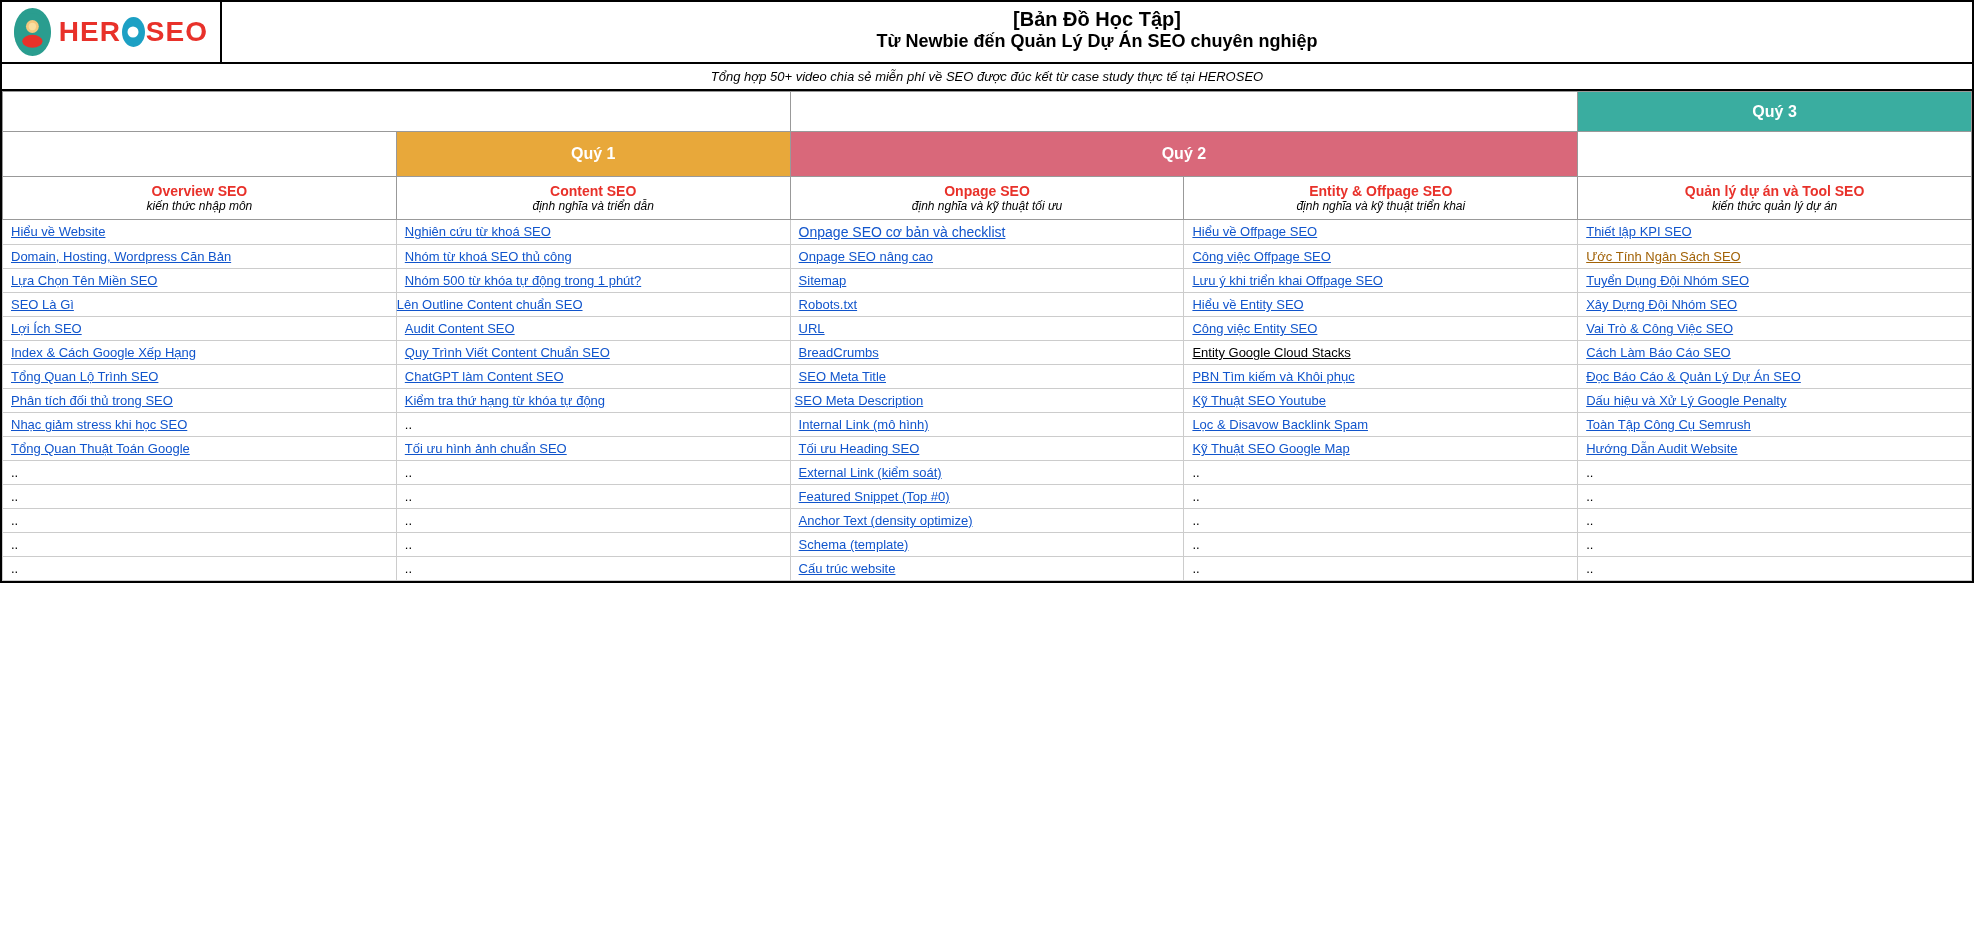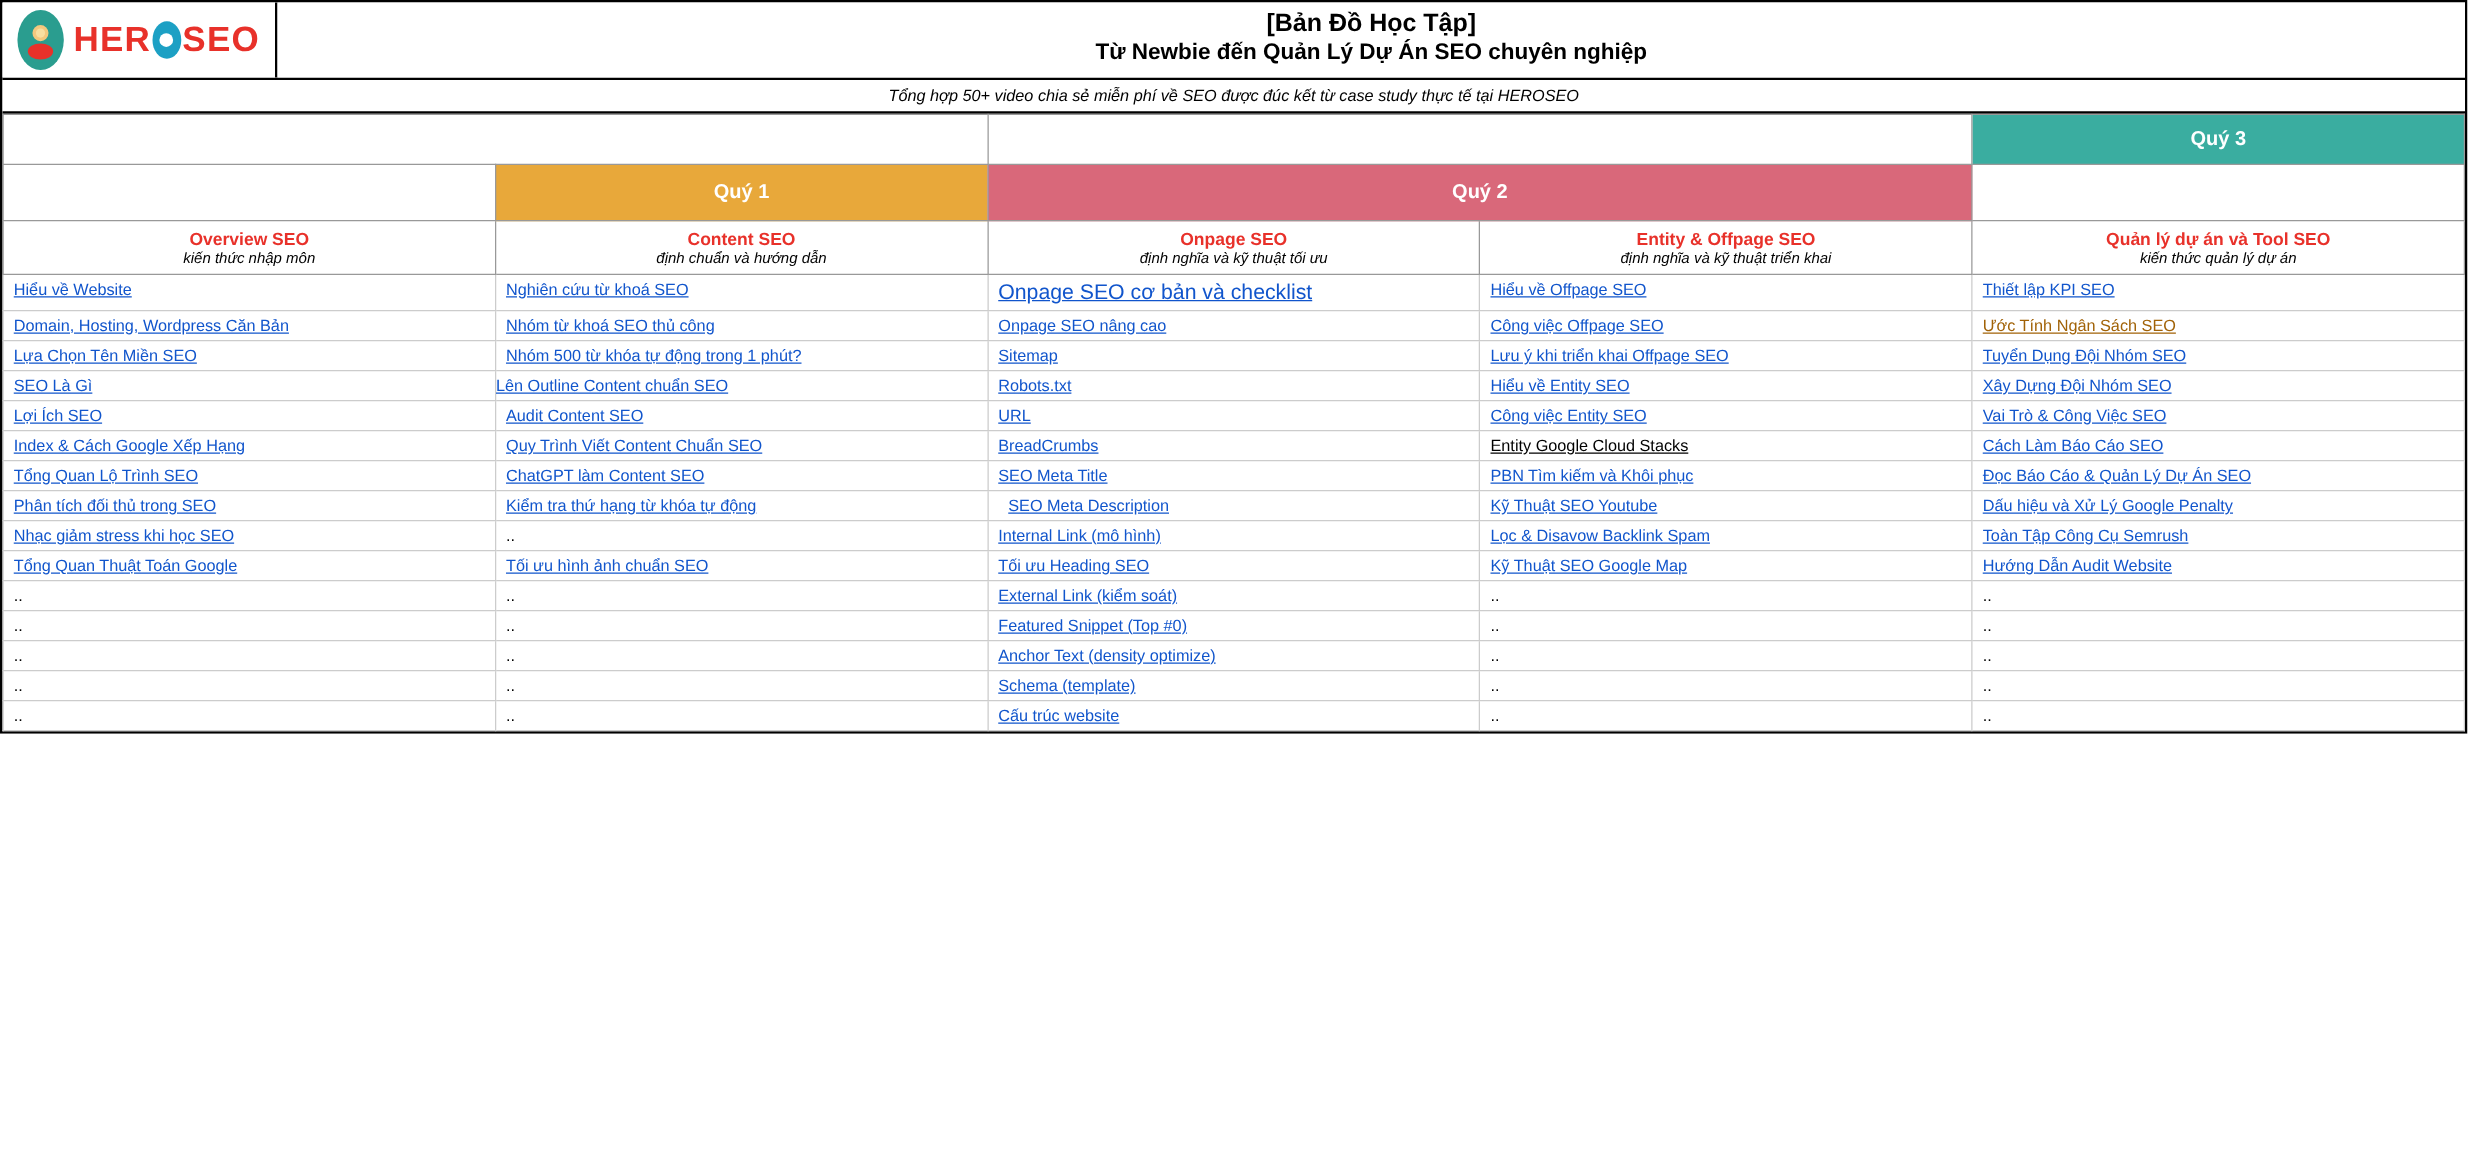--- a/index.html
+++ b/index.html
@@ -61,42 +61,42 @@
       <td style="border:1px solid #999; height:45px; background:#fff;"></td>
     </tr>
 
     <tr>
       <td style="border:1px solid #999; text-align:center; padding:6px 4px; width:20%;">
         <div style="font-weight:bold;font-size:14px;color:#e8312a;">Overview SEO</div>
         <div style="font-style:italic;font-size:12px;color:#000;">kiến thức nhập môn</div>
       </td>
       <td style="border:1px solid #999; text-align:center; padding:6px 4px; width:20%;">
         <div style="font-weight:bold;font-size:14px;color:#e8312a;">Content SEO</div>
-        <div style="font-style:italic;font-size:12px;color:#000;">định chuẩn và hướng dẫn</div>
+        <div style="font-style:italic;font-size:12px;color:#000;">định nghĩa và triển dẫn</div>
       </td>
       <td style="border:1px solid #999; text-align:center; padding:6px 4px; width:20%;">
         <div style="font-weight:bold;font-size:14px;color:#e8312a;">Onpage SEO</div>
         <div style="font-style:italic;font-size:12px;color:#000;">định nghĩa và kỹ thuật tối ưu</div>
       </td>
       <td style="border:1px solid #999; text-align:center; padding:6px 4px; width:20%;">
         <div style="font-weight:bold;font-size:14px;color:#e8312a;">Entity &amp; Offpage SEO</div>
         <div style="font-style:italic;font-size:12px;color:#000;">định nghĩa và kỹ thuật triển khai</div>
       </td>
       <td style="border:1px solid #999; text-align:center; padding:6px 4px; width:20%;">
         <div style="font-weight:bold;font-size:14px;color:#e8312a;">Quản lý dự án và Tool SEO</div>
         <div style="font-style:italic;font-size:12px;color:#000;">kiến thức quản lý dự án</div>
       </td>
     </tr>
 
     </tbody>
       <tbody id="data-tbody">
         <tr>
           <td style="border: 1px solid rgb(204, 204, 204); padding: 4px 8px; vertical-align: top;"><a href="#" style="color: rgb(17, 85, 204); text-decoration: underline; font-size: 13px;">Hiểu về Website</a></td>
           <td style="border: 1px solid rgb(204, 204, 204); padding: 4px 8px; vertical-align: top;"><a href="#" style="color: rgb(17, 85, 204); text-decoration: underline; font-size: 13px;">Nghiên cứu từ khoá SEO</a></td>
-          <td style="border: 1px solid rgb(204, 204, 204); padding: 4px 8px; vertical-align: top;"><a href="#" style="color: rgb(17, 85, 204); text-decoration: underline; font-size: 17px;">Onpage SEO cơ bản và checklist</a></td>
+          <td style="border: 1px solid rgb(204, 204, 204); padding: 4px 8px; vertical-align: top;"><a href="#" style="color: rgb(17, 85, 204); text-decoration: underline; font-size: 14px;">Onpage SEO cơ bản và checklist</a></td>
           <td style="border: 1px solid rgb(204, 204, 204); padding: 4px 8px; vertical-align: top;"><a href="#" style="color: rgb(17, 85, 204); text-decoration: underline; font-size: 13px;">Hiểu về Offpage SEO</a></td>
           <td style="border: 1px solid rgb(204, 204, 204); padding: 4px 8px; vertical-align: top;"><a href="#" style="color: rgb(17, 85, 204); text-decoration: underline; font-size: 13px;">Thiết lập KPI SEO</a></td>
         </tr>
         <tr>
           <td style="border: 1px solid rgb(204, 204, 204); padding: 4px 8px; vertical-align: top;"><a href="#" style="color: rgb(17, 85, 204); text-decoration: underline; font-size: 13px;">Domain, Hosting, Wordpress Căn Bản</a></td>
           <td style="border: 1px solid rgb(204, 204, 204); padding: 4px 8px; vertical-align: top;"><a href="#" style="color: rgb(17, 85, 204); text-decoration: underline; font-size: 13px;">Nhóm từ khoá SEO thủ công</a></td>
           <td style="border: 1px solid rgb(204, 204, 204); padding: 4px 8px; vertical-align: top;"><a href="#" style="color: rgb(17, 85, 204); text-decoration: underline; font-size: 13px;">Onpage SEO nâng cao</a></td>
           <td style="border: 1px solid rgb(204, 204, 204); padding: 4px 8px; vertical-align: top;"><a href="#" style="color: rgb(17, 85, 204); text-decoration: underline; font-size: 13px;">Công việc Offpage SEO</a></td>
           <td style="border: 1px solid rgb(204, 204, 204); padding: 4px 8px; vertical-align: top;"><a href="#" style="color: #a16207; font-size: 13px;">Ước Tính Ngân Sách SEO</a></td>
         </tr>
@@ -131,21 +131,21 @@
         <tr>
           <td style="border: 1px solid rgb(204, 204, 204); padding: 4px 8px; vertical-align: top;"><a href="#" style="color: rgb(17, 85, 204); text-decoration: underline; font-size: 13px;">Tổng Quan Lộ Trình SEO</a></td>
           <td style="border: 1px solid rgb(204, 204, 204); padding: 4px 8px; vertical-align: top;"><a href="#" style="color: rgb(17, 85, 204); text-decoration: underline; font-size: 13px;">ChatGPT làm Content SEO</a></td>
           <td style="border: 1px solid rgb(204, 204, 204); padding: 4px 8px; vertical-align: top;"><a href="#" style="color: rgb(17, 85, 204); text-decoration: underline; font-size: 13px;">SEO Meta Title</a></td>
           <td style="border: 1px solid rgb(204, 204, 204); padding: 4px 8px; vertical-align: top;"><a href="#" style="color: rgb(17, 85, 204); text-decoration: underline; font-size: 13px;">PBN Tìm kiếm và Khôi phục</a></td>
           <td style="border: 1px solid rgb(204, 204, 204); padding: 4px 8px; vertical-align: top;"><a href="#" style="color: rgb(17, 85, 204); text-decoration: underline; font-size: 13px;">Đọc Báo Cáo &amp; Quản Lý Dự Án SEO</a></td>
         </tr>
         <tr>
           <td style="border: 1px solid rgb(204, 204, 204); padding: 4px 8px; vertical-align: top;"><a href="#" style="color: rgb(17, 85, 204); text-decoration: underline; font-size: 13px;">Phân tích đối thủ trong SEO</a></td>
           <td style="border: 1px solid rgb(204, 204, 204); padding: 4px 8px; vertical-align: top;"><a href="#" style="color: rgb(17, 85, 204); text-decoration: underline; font-size: 13px;">Kiểm tra thứ hạng từ khóa tự động</a></td>
-          <td style="border: 1px solid rgb(204, 204, 204); padding: 4px 16px; vertical-align: top; margin-left: 32px;"><a href="#" style="color: rgb(17, 85, 204); text-decoration: underline; font-size: 13px;">SEO Meta Description</a></td>
+          <td style="border: 1px solid rgb(204, 204, 204); padding: 4px 4px; vertical-align: top; margin-left: 32px;"><a href="#" style="color: rgb(17, 85, 204); text-decoration: underline; font-size: 13px;">SEO Meta Description</a></td>
           <td style="border: 1px solid rgb(204, 204, 204); padding: 4px 8px; vertical-align: top;"><a href="#" style="color: rgb(17, 85, 204); text-decoration: underline; font-size: 13px;">Kỹ Thuật SEO Youtube</a></td>
           <td style="border: 1px solid rgb(204, 204, 204); padding: 4px 8px; vertical-align: top;"><a href="#" style="color: rgb(17, 85, 204); text-decoration: underline; font-size: 13px;">Dấu hiệu và Xử Lý Google Penalty</a></td>
         </tr>
         <tr>
           <td style="border: 1px solid rgb(204, 204, 204); padding: 4px 8px; vertical-align: top;"><a href="#" style="color: rgb(17, 85, 204); text-decoration: underline; font-size: 13px;">Nhạc giảm stress khi học SEO</a></td>
           <td style="border: 1px solid rgb(204, 204, 204); padding: 4px 8px; vertical-align: top;">..</td>
           <td style="border: 1px solid rgb(204, 204, 204); padding: 4px 8px; vertical-align: top;"><a href="#" style="color: rgb(17, 85, 204); text-decoration: underline; font-size: 13px;">Internal Link (mô hình)</a></td>
           <td style="border: 1px solid rgb(204, 204, 204); padding: 4px 8px; vertical-align: top;"><a href="#" style="color: rgb(17, 85, 204); text-decoration: underline; font-size: 13px;">Lọc &amp; Disavow Backlink Spam</a></td>
           <td style="border: 1px solid rgb(204, 204, 204); padding: 4px 8px; vertical-align: top;"><a href="#" style="color: rgb(17, 85, 204); text-decoration: underline; font-size: 13px;">Toàn Tập Công Cụ Semrush</a></td>
         </tr>

